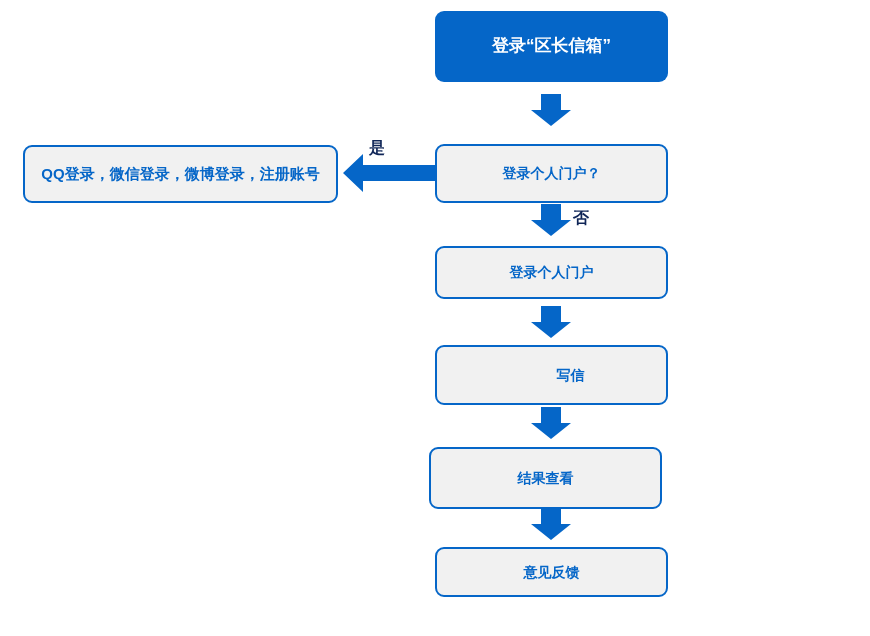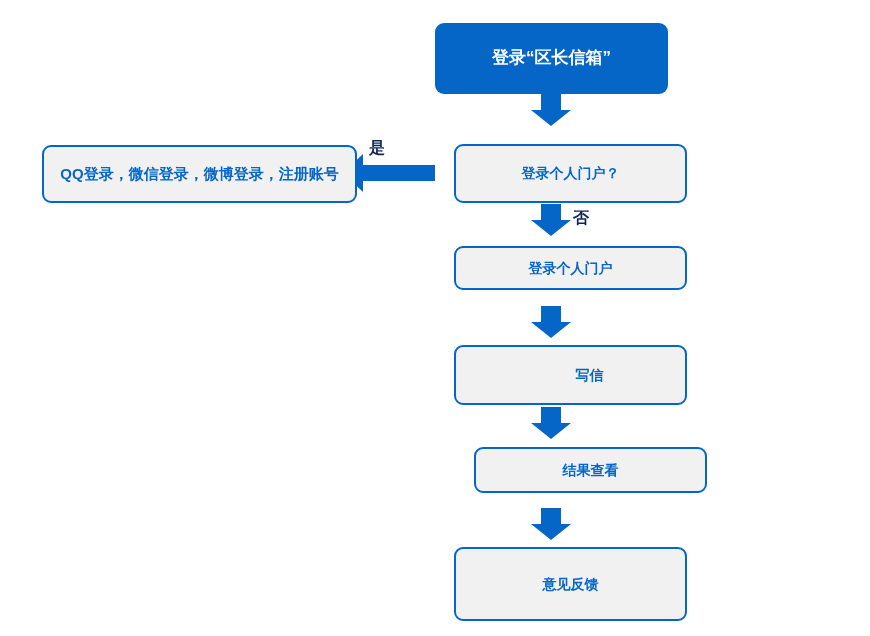--- a/index.html
+++ b/index.html
@@ -30,29 +30,28 @@
     color: #ffffff;
     border-radius: 9px;
     font-size: 17px;
   }
   .node--outline {
     background: #F1F1F1;
     border: 2.5px solid #0566C8;
     border-radius: 9px;
     color: #0566C8;
     font-size: 14px;
-    margin-left: 19px;
   }
-  #node-start    { left: 435px; top: 23px;  width: 233px; height: 71px; }
+  #node-start    { left: 435px; top: 11px;  width: 233px; height: 71px; }
   #node-question { left: 435px; top: 144px; width: 233px; height: 59px; }
   #node-yes-result { left: 23px; top: 145px; width: 315px; height: 58px; font-size: 15px; }
-  #node-portal   { left: 435px; top: 246px; width: 233px; height: 44px; }
+  #node-portal   { left: 435px; top: 246px; width: 233px; height: 53px; }
   #node-write    { left: 435px; top: 345px; width: 233px; height: 60px; padding-left: 38px; }
-  #node-results  { left: 455px; top: 447px; width: 233px; height: 46px; }
-  #node-feedback { left: 435px; top: 547px; width: 233px; height: 74px; }
+  #node-results  { left: 429px; top: 447px; width: 233px; height: 62px; }
+  #node-feedback { left: 435px; top: 547px; width: 233px; height: 50px; }
 
   .arrow { position: absolute; display: block; }
   #arrow-down-1 { left: 529px; top: 94px; }
   #arrow-left-yes { left: 343px; top: 153px; }
   #arrow-down-2 { left: 529px; top: 204px; }
   #arrow-down-3 { left: 529px; top: 306px; }
   #arrow-down-4 { left: 529px; top: 407px; }
   #arrow-down-5 { left: 529px; top: 508px; }
 
   .branch-label {

